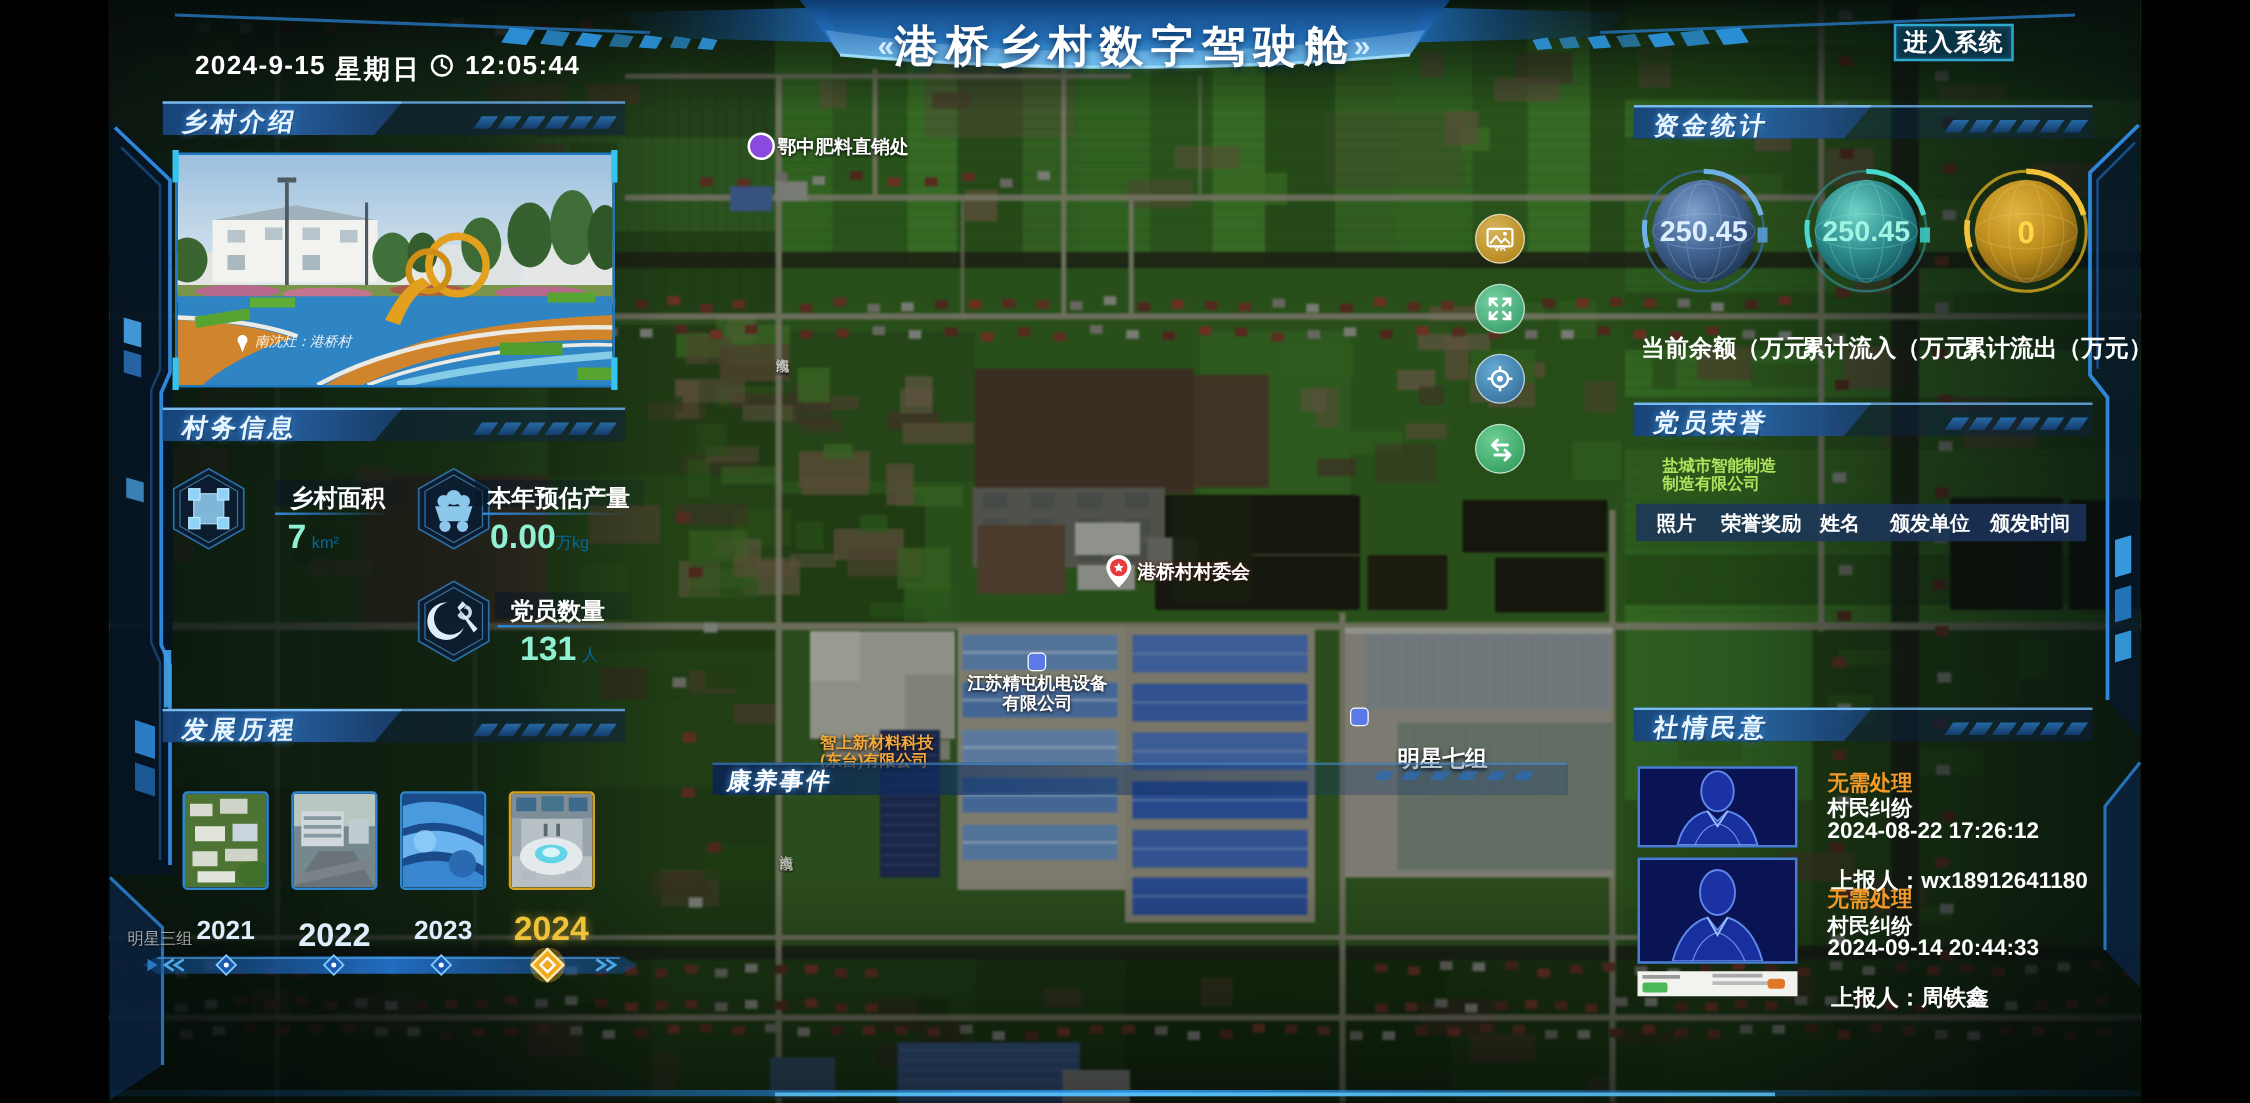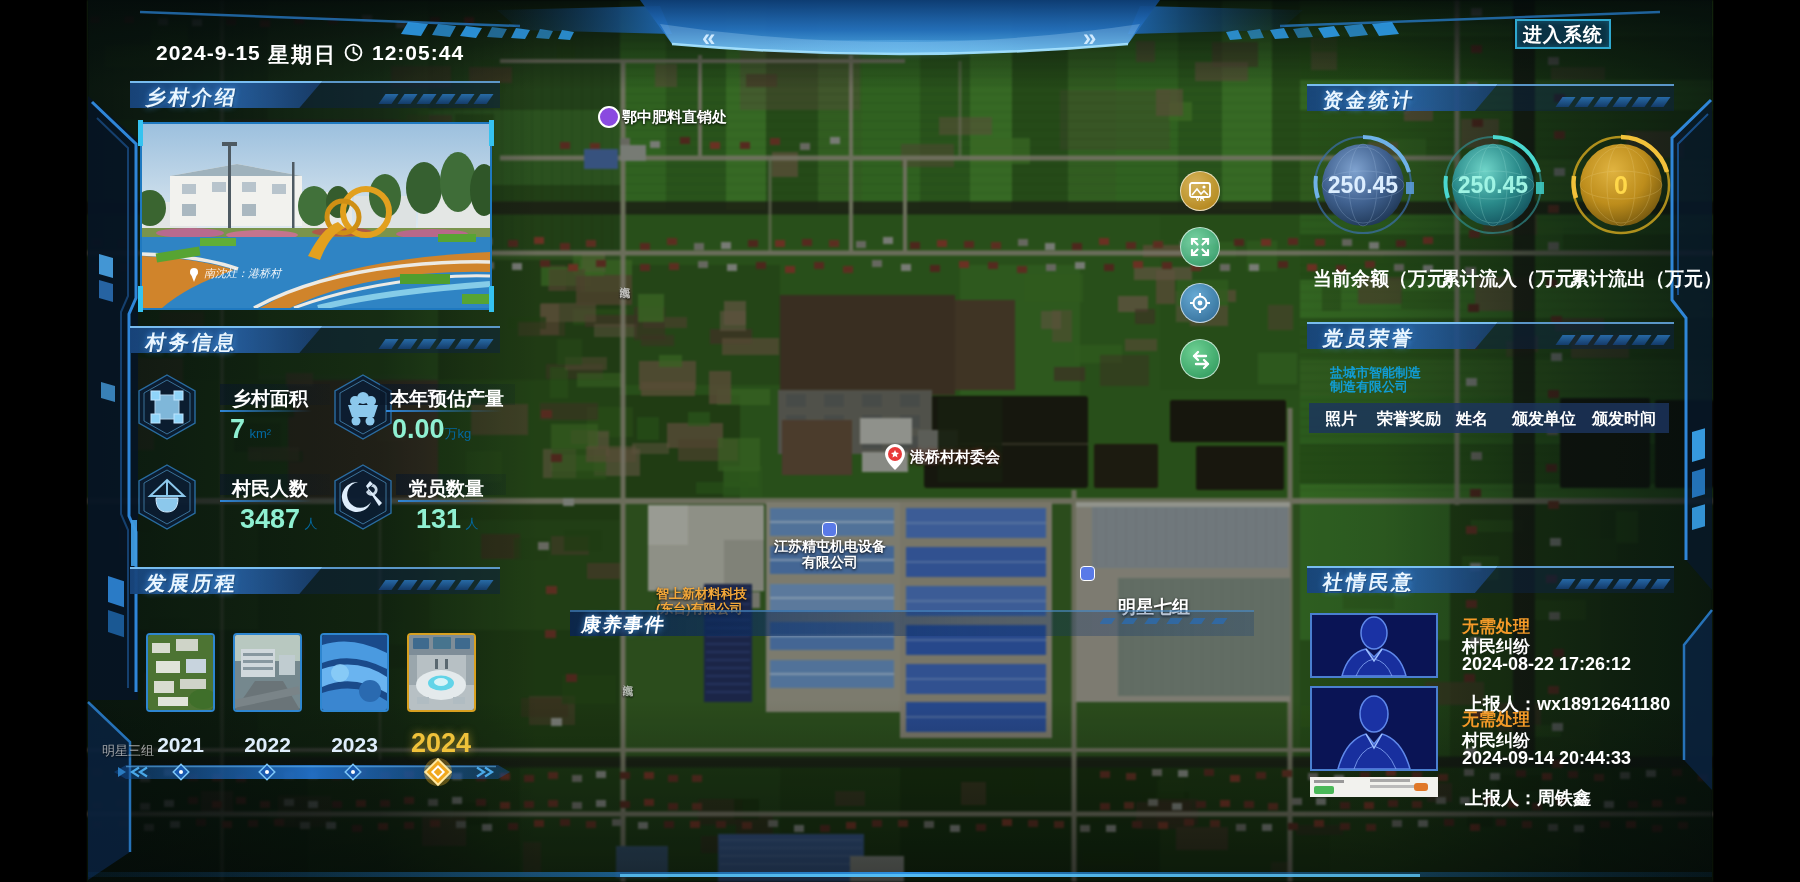--- a/index.html
+++ b/index.html
@@ -1008,20 +1008,21 @@
       <path d="M1362,24 l-18,2 l6,11 l18,-2 Z" opacity="0.75"></path>
       <path d="M1334,26 l-16,2 l6,10 l16,-2 Z" opacity="0.9"></path>
       <path d="M1308,27 l-15,2 l5,9 l15,-1 Z" opacity="0.6"></path>
       <path d="M1284,28 l-14,2 l5,9 l14,-1 Z" opacity="0.85"></path>
       <path d="M1260,29 l-13,2 l4,8 l13,-1 Z" opacity="0.65"></path>
       <path d="M1238,30 l-12,2 l4,8 l12,-1 Z" opacity="0.85"></path>
     </g>
   </svg>
   <div class="abs" style="left:720px;top:40px;width:360px;height:30px;background:radial-gradient(ellipse 55% 100% at 50% 0%,rgba(120,200,255,.32),rgba(120,200,255,0) 70%);"></div>
 
+  <div class="abs" style="left:700px;top:14px;width:400px;text-align:center;color:#fff;font-size:35px;font-weight:bold;letter-spacing:6px;text-shadow:0 2px 6px rgba(0,30,70,.8);">港桥乡村数字驾驶舱</div>
 
   <div class="abs" style="left:702px;top:24px;color:#cfeaff;font-size:24px;font-weight:bold;">«</div>
   <div class="abs" style="left:1083px;top:24px;color:#cfeaff;font-size:24px;font-weight:bold;">»</div>
 
   <div class="abs" style="left:156px;top:41px;color:#fff;font-size:21px;font-weight:bold;letter-spacing:1px;">2024-9-15</div>
   <div class="abs" style="left:268px;top:41px;color:#fff;font-size:21px;font-weight:bold;letter-spacing:2px;">星期日</div>
 
   <svg class="abs" style="left:344px;top:43px" width="19" height="19" viewBox="0 0 24 24">
     <circle cx="12" cy="12" r="10" fill="none" stroke="#fff" stroke-width="2.4"></circle>
     <path d="M12 6 V12 L16.5 14.5" fill="none" stroke="#fff" stroke-width="2.4" stroke-linecap="round"></path>
@@ -1152,36 +1153,20 @@
           <circle cx="35" cy="26" r="6"></circle>
           <circle cx="43" cy="29" r="5"></circle>
       </g>
     </svg>
     <div class="abs" style="left:52px;top:12px;width:135px;height:21px;background:linear-gradient(90deg,rgba(8,22,40,.6),rgba(8,22,40,.15));"></div>
     <div class="abs lbl" style="left:62px;top:14px;">本年预估产量</div>
     <div class="abs" style="left:58px;top:38px;width:116px;height:2px;background:linear-gradient(90deg,#2f86d8,rgba(47,134,216,0));"></div>
     <div class="abs" style="left:64px;top:42px;"><span class="val">0.00</span><span class="unit">万kg</span></div>
   </div>
 
-  <div class="abs" style="left:132px;top:462px;width:200px;height:70px;">
-    <svg class="abs" style="left:0;top:0" width="70" height="70" viewBox="0 0 70 70">
-      <polygon points="35,3 63,19 63,51 35,67 7,51 7,19" fill="#0b1d33" opacity="0.9"></polygon>
-      <polygon points="35,3 63,19 63,51 35,67 7,51 7,19" fill="none" stroke="#2e7ab8" stroke-width="1.4" opacity="0.85"></polygon>
-      <polygon points="35,8 58,21 58,49 35,62 12,49 12,21" fill="none" stroke="#5aaade" stroke-width="1" opacity="0.6"></polygon>
-      <g fill="#8cc8ec" stroke="#cfeaff" stroke-width="1">
-        <path d="M35,18 L52,34 L18,34 Z" fill="none" stroke="#8cc8ec" stroke-width="2"></path>
-        <path d="M35,18 L35,34" stroke="#8cc8ec" stroke-width="2"></path>
-        <path d="M24,36 h22 c0,10 -4,14 -11,14 c-7,0 -11,-4 -11,-14 Z"></path>
-      </g>
-    </svg>
-    <div class="abs" style="left:88px;top:12px;width:110px;height:21px;background:linear-gradient(90deg,rgba(8,22,40,.6),rgba(8,22,40,.15));"></div>
-    <div class="abs lbl" style="left:100px;top:14px;">村民人数</div>
-    <div class="abs" style="left:88px;top:38px;width:92px;height:2px;background:linear-gradient(90deg,#2f86d8,rgba(47,134,216,0));"></div>
-    <div class="abs" style="left:108px;top:42px;"><span class="val">3487</span> <span class="unit">人</span></div>
-  </div>
 
   <div class="abs" style="left:328px;top:462px;width:200px;height:70px;">
     <svg class="abs" style="left:0;top:0" width="70" height="70" viewBox="0 0 70 70">
       <polygon points="35,3 63,19 63,51 35,67 7,51 7,19" fill="#0b1d33" opacity="0.9"></polygon>
       <polygon points="35,3 63,19 63,51 35,67 7,51 7,19" fill="none" stroke="#2e7ab8" stroke-width="1.4" opacity="0.85"></polygon>
       <polygon points="35,8 58,21 58,49 35,62 12,49 12,21" fill="none" stroke="#5aaade" stroke-width="1" opacity="0.6"></polygon>
       <g fill="#dfeefc">
         <path d="M30,20 a13,13 0 1 0 13,20 a15,15 0 1 1 -13,-20 Z"></path>
         <path d="M38,24 l4,-5 l3,3 l-5,4 l14,15 l-3,3 Z"></path>
         <path d="M45,22 a6,6 0 1 1 -7,8 l3,-3 a3,3 0 1 0 2,-2 Z" opacity="0.9"></path>
@@ -1254,21 +1239,21 @@
       <ellipse cx="32" cy="48" rx="13" ry="7.5" fill="#62d4e8"></ellipse>
       <ellipse cx="32" cy="47" rx="7" ry="4" fill="#d8f4f8"></ellipse>
       <rect x="8" y="62" width="12" height="7" fill="#b0bcc2"></rect>
         <rect x="44" y="62" width="12" height="7" fill="#b0bcc2"></rect>
       <rect x="26" y="24" width="3" height="10" fill="#5a6870"></rect>
         <rect x="36" y="24" width="3" height="10" fill="#5a6870"></rect>
     </svg>
   </div>
 
   <div class="abs" style="left:146px;top:733px;width:69px;text-align:center;color:#dfeefc;font-size:21px;font-weight:bold;">2021</div>
-  <div class="abs" style="left:233px;top:733px;width:69px;text-align:center;color:#dfeefc;font-size:21px;font-weight:bold;">2022</div>
+  <div class="abs" style="left:233px;top:733px;width:69px;text-align:center;color:#dfeefc;font-size:26px;font-weight:bold;">2022</div>
   <div class="abs" style="left:320px;top:733px;width:69px;text-align:center;color:#dfeefc;font-size:21px;font-weight:bold;">2023</div>
   <div class="abs" style="left:403px;top:728px;width:76px;text-align:center;color:#f0c23a;font-size:27px;font-weight:bold;text-shadow:0 0 8px rgba(240,194,58,.6);">2024</div>
 
   <svg class="abs" style="left:112px;top:758px" width="400" height="60" viewBox="0 0 400 60">
     <defs>
       <linearGradient id="tl" x1="0" y1="0" x2="1" y2="0">
         <stop offset="0" stop-color="#14509a" stop-opacity="0.45"></stop>
         <stop offset="0.5" stop-color="#2270c8" stop-opacity="0.95"></stop>
         <stop offset="1" stop-color="#14509a" stop-opacity="0.45"></stop>
       </linearGradient>
@@ -1496,14 +1481,14 @@
     </svg>
   </div>
 
   <div class="abs" style="left:1180px;top:339px;width:40px;height:40px;border-radius:50%;background:radial-gradient(circle at 38% 32%,rgba(114,216,154,.95),rgba(42,154,94,.92));border:1.5px solid rgba(255,255,255,.65);box-sizing:border-box;">
     <svg style="position:absolute;left:8px;top:9px" width="24" height="22" viewBox="0 0 24 22">
       <path d="M5,7 H17 M5,7 L9,3 M5,7 L9,11" stroke="#fff" stroke-width="2.4" fill="none" stroke-linecap="round" stroke-linejoin="round"></path>
       <path d="M19,15 H7 M19,15 L15,11 M19,15 L15,19" stroke="#fff" stroke-width="2.4" fill="none" stroke-linecap="round" stroke-linejoin="round"></path>
     </svg>
   </div>
 
-  <div class="abs" style="left:1330px;top:366px;width:140px;color:#0ea5e9;font-size:13px;font-weight:bold;opacity:.9;line-height:14px;">盐城市智能制造<br>制造有限公司</div>
+  <div class="abs" style="left:1330px;top:366px;width:140px;color:#bef264;font-size:13px;font-weight:bold;opacity:.9;line-height:14px;">盐城市智能制造<br>制造有限公司</div>
 </div>
 
 </body></html>

